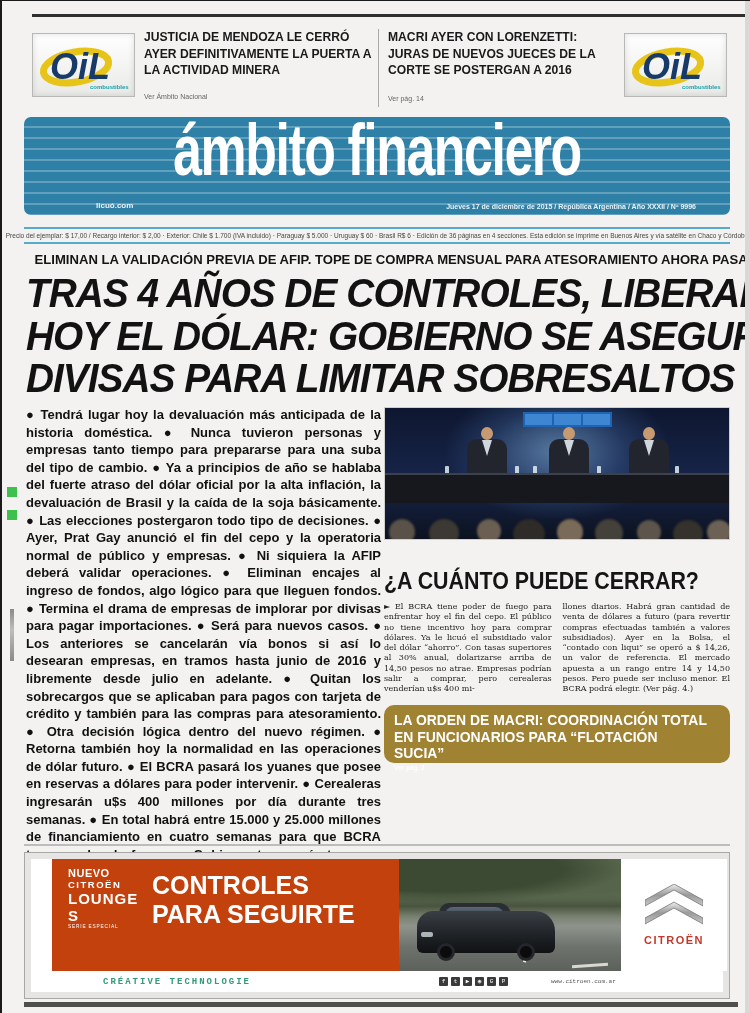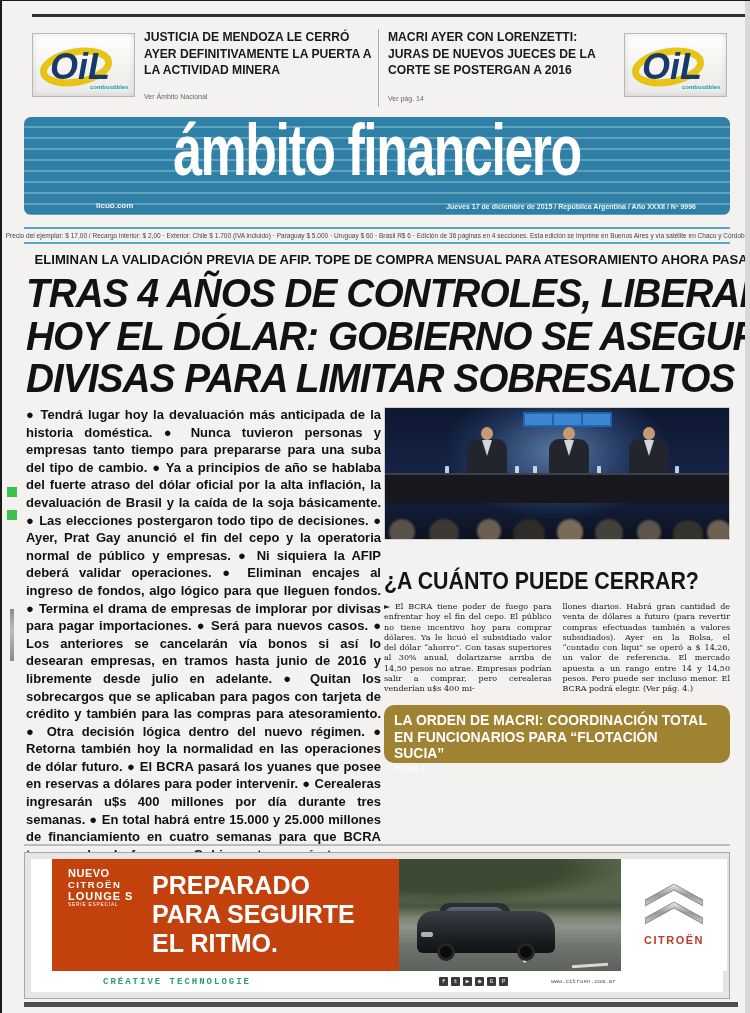--- a/index.html
+++ b/index.html
@@ -64,21 +64,21 @@
   .pre-ad-rule { left:22px; top:843px; width:706px; height:2px; background:#bcbcba; }
 
   
   .ad { left:22px; top:851px; width:706px; height:147px; background:#e6e5e3; border:1px solid #a7a7a5; padding:6px; }
   .ad-inner { position:relative; width:100%; height:100%; background:#fff; }
   .ad-green { position:absolute; left:0; top:0; width:416px; height:112px; background:#c2410c;margin-left:21px; }
   .brandcol { position:absolute; left:16px; top:8px; width:76px; color:#fff; }
   .b-nuevo { font-size:11px; font-weight:bold; letter-spacing:.5px; }
   .b-citroen { font-size:9.5px; font-weight:bold; letter-spacing:1.5px; }
   .b-c4 { font-size:42px; line-height:42px; font-weight:bold; }
-  .b-lounge { font-size:11px; font-weight:bold; letter-spacing:1px; }
+  .b-lounge { font-size:15px; font-weight:bold; letter-spacing:1px; }
   .b-serie { font-size:4.8px; letter-spacing:.8px; }
   .slogan { position:absolute; left:100px; top:12px; color:#fff; font-weight:bold; font-size:25px; line-height:29px; }
   .carphoto { position:absolute; left:368px; top:0; width:222px; height:112px; overflow:hidden;
     background:linear-gradient(180deg,#8d977f 0%, #66755b 28%, #49543f 42%, #7b8272 52%, #8e938c 60%, #6e736d 78%, #5c615b 100%); }
   .treemass { position:absolute; left:-10px; top:0; width:120%; height:45%; background:radial-gradient(ellipse at 20% 20%, #3c4a33 0 40%, transparent 60%), radial-gradient(ellipse at 70% 10%, #55644a 0 45%, transparent 65%); }
   .roadline { position:absolute; left:58%; bottom:8px; width:3px; height:34px; background:#e8e8e2; transform:rotate(18deg); }
   .roadline2 { position:absolute; left:78%; bottom:4px; width:36px; height:3px; background:#d8d8d2; transform:rotate(-4deg); }
   .carbody { position:absolute; left:18px; bottom:18px; width:138px; height:42px; background:linear-gradient(180deg,#3a3f45,#1e2125 60%, #101214); border-radius:16px 20px 6px 6px; }
   .carroof { position:absolute; left:40px; bottom:52px; width:72px; height:16px; background:#2a2e33; border-radius:10px 12px 0 0; }
   .carwin { position:absolute; left:46px; bottom:52px; width:60px; height:12px; background:linear-gradient(180deg,#5b6a76,#323b44); border-radius:8px 10px 0 0; }
@@ -203,23 +203,22 @@
   <div class="abs ad">
     <div class="ad-inner">
       <div class="ad-green">
         <div class="brandcol">
           <div class="b-nuevo">NUEVO</div>
           <div class="b-citroen">CITROËN</div>
           <div class="b-lounge">LOUNGE S</div>
           <div class="b-serie">SERIE ESPECIAL</div>
         </div>
         <div class="slogan">
-          <div>PREPARADO</div>
+          <div>CONTROLES</div>
           <div>PARA SEGUIRTE</div>
-          <div>EL RITMO.</div>
         </div>
       </div>
       <div class="carphoto">
         <div class="treemass"></div>
         <div class="roadline"></div>
         <div class="roadline2"></div>
         <div class="carroof"></div>
         <div class="carwin"></div>
         <div class="carbody"></div>
         <div class="headlight"></div>

